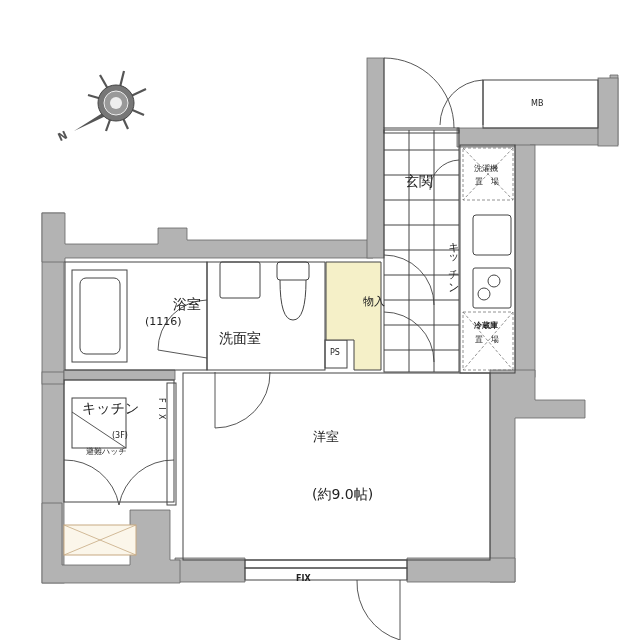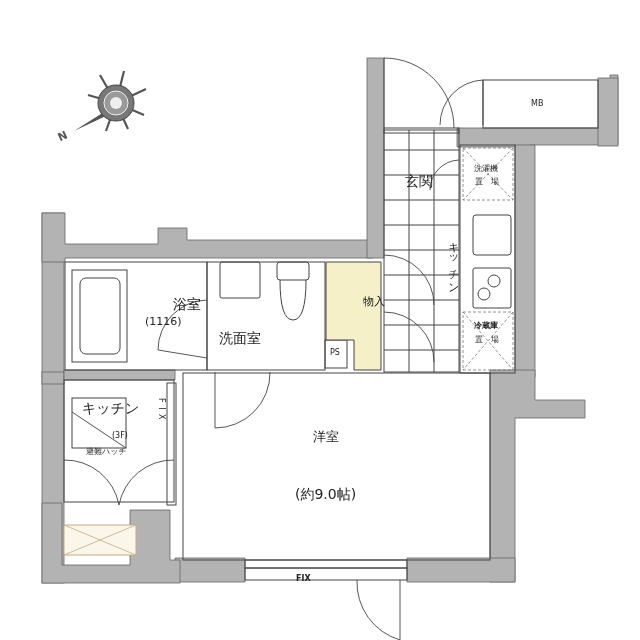--- a/index.html
+++ b/index.html
@@ -177,15 +177,15 @@
 <div class="lbl room-md" style="left:219px;top:331px;">洗面室</div>
 <div class="lbl room-sm" style="left:343px;top:296px;margin-left:20px;">物入</div>
 <div class="lbl tiny" style="left:330px;top:349px;">PS</div>
 
 <div class="lbl room-md" style="left:82px;top:401px;">キッチン</div>
 <div class="lbl tiny" style="left:86px;top:420px;margin-top:28px;">避難ハッチ</div>
 <div class="lbl tiny" style="left:112px;top:432px;">(3F)</div>
 <div class="lbl tiny vert" style="left:157px;top:398px;">F I X</div>
 
 <div class="lbl room-lg" style="left:313px;top:430px;">洋室</div>
-<div class="lbl room-md" style="left:295px;top:487px;">(約9.0帖)</div>
+<div class="lbl room-md" style="left:312px;top:487px;">(約9.0帖)</div>
 
 <div class="lbl tiny" style="left:296px;top:575px;font-weight:bold;">FIX</div>
 
 </body></html>

